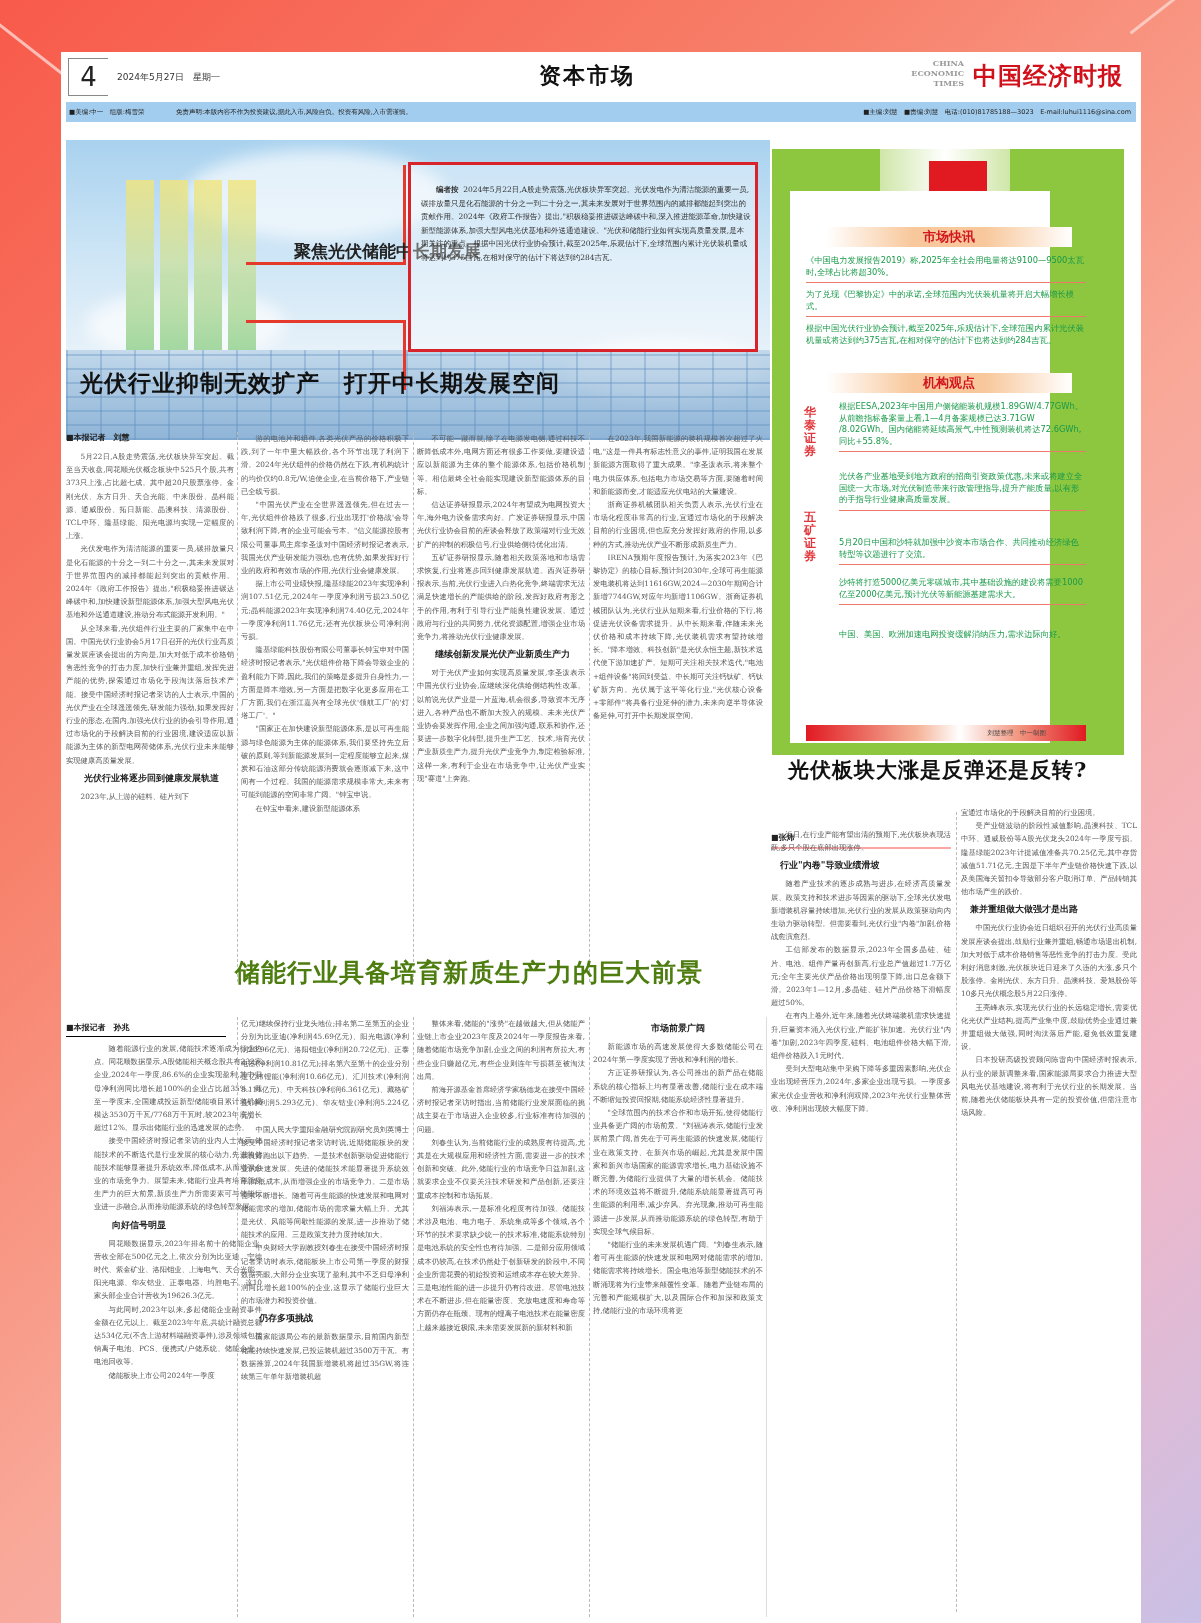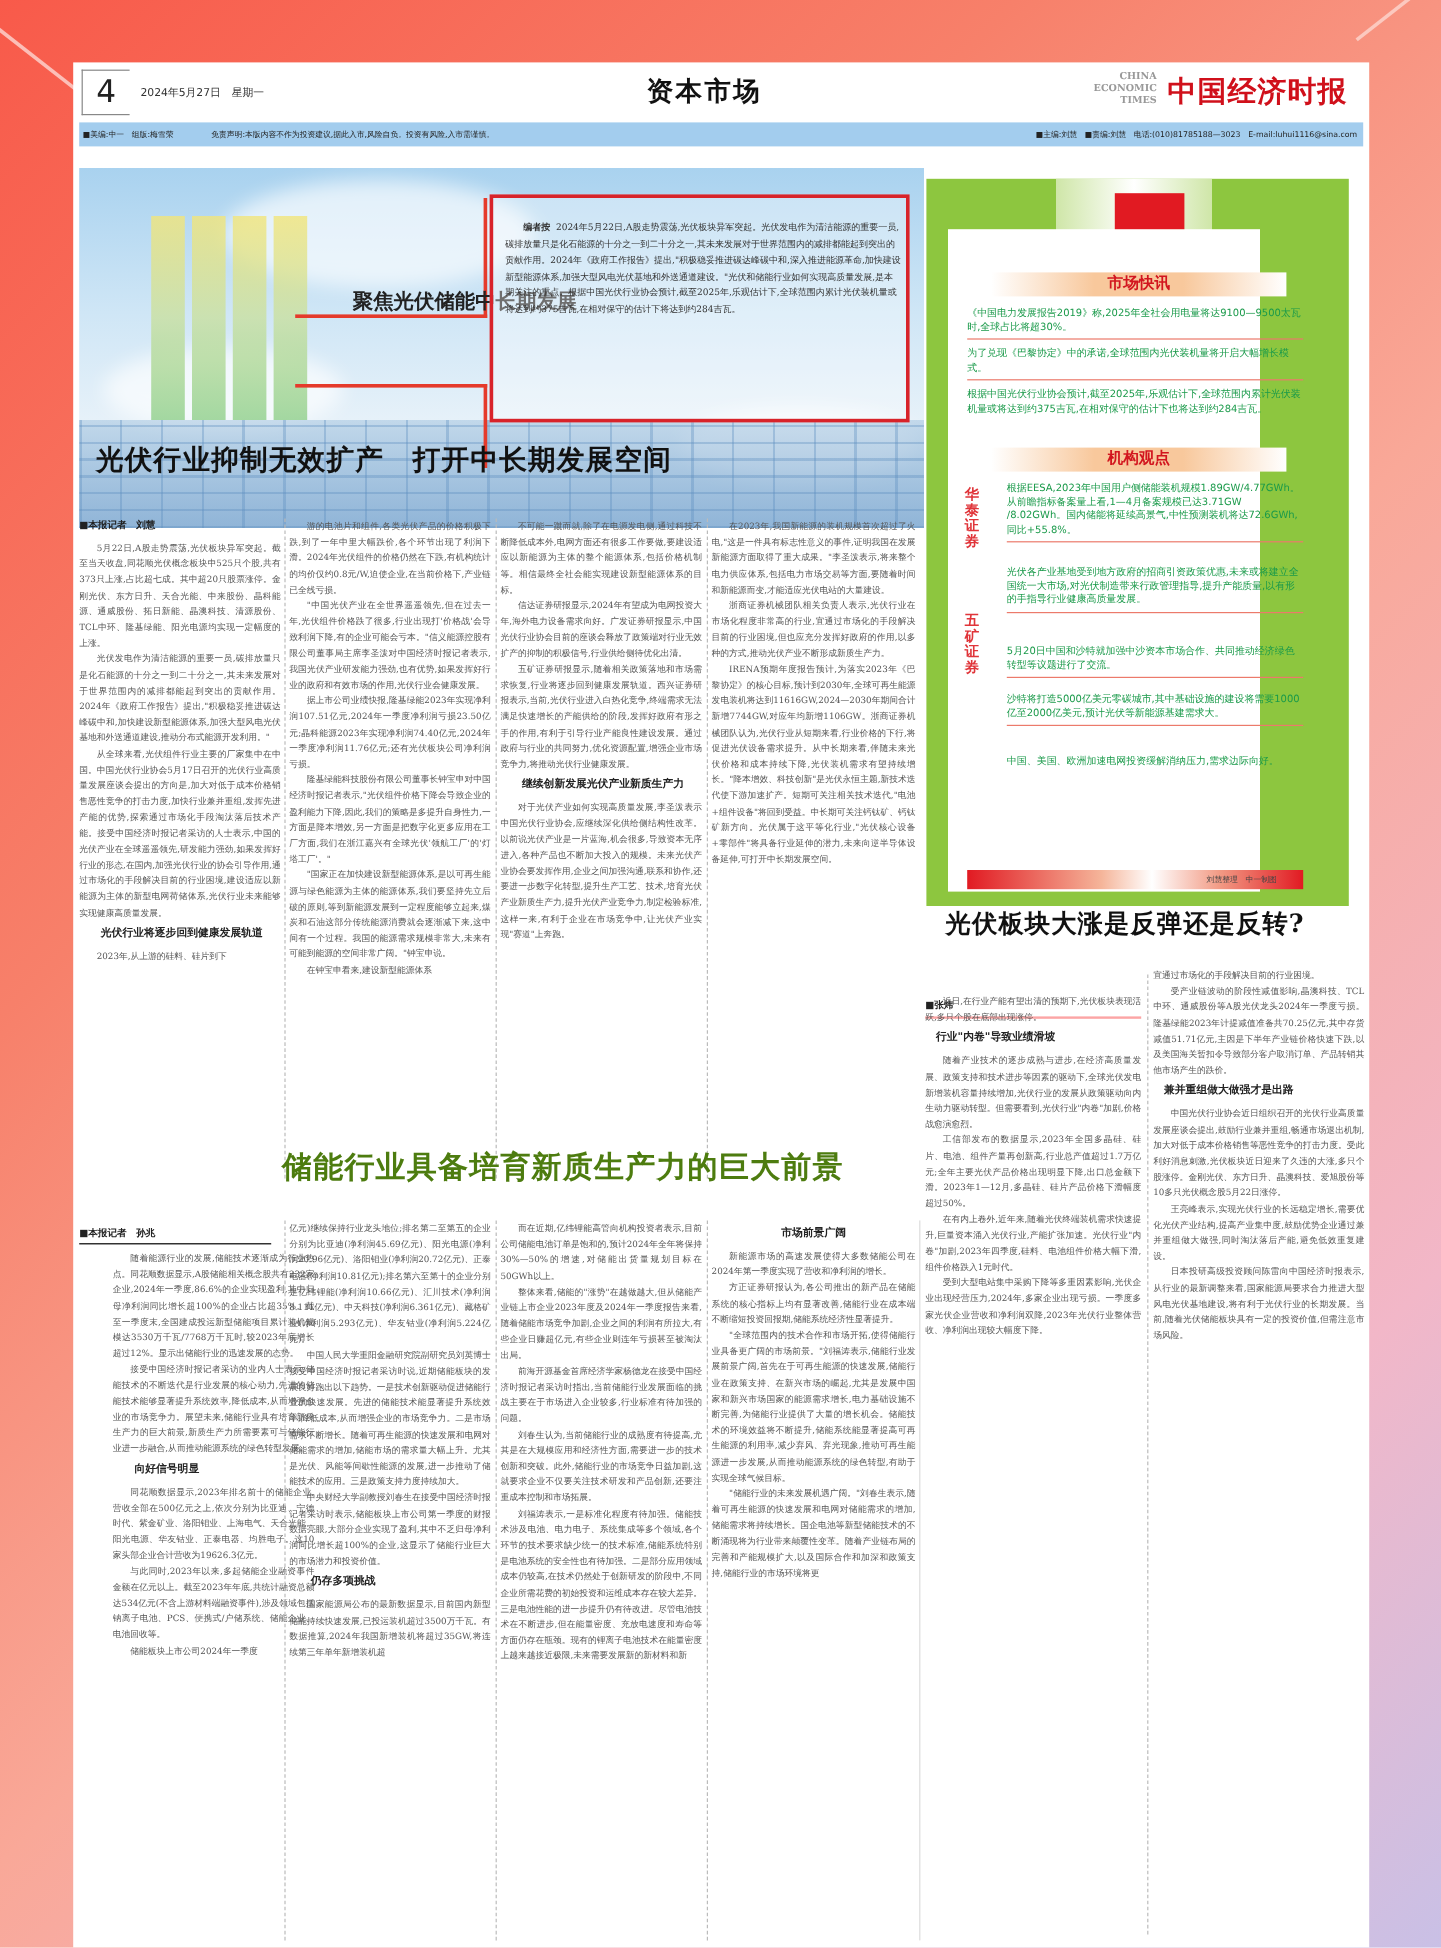--- a/index.html
+++ b/index.html
@@ -103,21 +103,21 @@
   }
   .side-item.nob { border-bottom: none; }
   .side-item.ind { left: 49px; width: 247px; }
   .broker {
     position: absolute; left: 14px; width: 16px; font-family: "DejaVu Sans", sans-serif;
     font-size: 12px; line-height: 13px; color: #e0353a; font-weight: bold;
   }
   .side-footer {
     position: absolute; left: 16px; top: 534px; width: 280px; height: 16px;
     background: linear-gradient(90deg, #e11a22 0%, #f5b59a 40%, #fff 55%, #f29b85 75%, #e11a22 100%);
-    font-family: "DejaVu Sans", sans-serif; font-size: 6.5px; color: #444; text-align: right; padding-right: 22px; line-height: 16px;
+    font-family: "DejaVu Sans", sans-serif; font-size: 6.5px; color: #444; text-align: right; padding-right: 40px; line-height: 16px;
   }
 
   .right-headline { position: absolute; left: 727px; top: 704px; font-size: 21px; font-weight: bold; color: #111; letter-spacing: 1px; }
   .right-byline { position: absolute; left: 710px; top: 780px; width: 180px; border-bottom: 2px solid #fca5a5; padding-bottom: 4px; }
 
   .mid-headline { position: absolute; left: 142px; top: 904px; font-size: 25px; font-weight: bold; color: #4d7c0f; letter-spacing: 1px; margin-left: 32px; }
   .bot-byline { position: absolute; left: 5px; top: 970px; width: 160px; border-bottom: 1px solid #000000; padding-bottom: 3px; }
 </style>
 </head>
 <body>
@@ -261,21 +261,20 @@
   <div class="col-text" style="left:180px;top:965px;width:168px;height:601px;">
     <p style="text-indent:0;">亿元)继续保持行业龙头地位;排名第二至第五的企业分别为比亚迪(净利润45.69亿元)、阳光电源(净利润20.96亿元)、洛阳钼业(净利润20.72亿元)、正泰电器(净利润10.81亿元);排名第六至第十的企业分别是亿纬锂能(净利润10.66亿元)、汇川技术(净利润8.111亿元)、中天科技(净利润6.361亿元)、藏格矿业(净利润5.293亿元)、华友钴业(净利润5.224亿元)。</p>
     <p>中国人民大学重阳金融研究院副研究员刘英博士接受中国经济时报记者采访时说,近期储能板块的发展良好跑出以下趋势。一是技术创新驱动促进储能行业的快速发展。先进的储能技术能显著提升系统效率,降低成本,从而增强企业的市场竞争力。二是市场需求不断增长。随着可再生能源的快速发展和电网对储能需求的增加,储能市场的需求量大幅上升。尤其是光伏、风能等间歇性能源的发展,进一步推动了储能技术的应用。三是政策支持力度持续加大。</p>
     <p>中央财经大学副教授刘春生在接受中国经济时报记者采访时表示,储能板块上市公司第一季度的财报数据亮眼,大部分企业实现了盈利,其中不乏归母净利润同比增长超100%的企业,这显示了储能行业巨大的市场潜力和投资价值。</p>
     <div class="subhead">仍存多项挑战</div>
     <p>国家能源局公布的最新数据显示,目前国内新型储能持续快速发展,已投运装机超过3500万千瓦。有数据推算,2024年我国新增装机将超过35GW,将连续第三年单年新增装机超</p>
   </div>
   <div class="col-divider" style="left:352px;top:965px;height:600px;"></div>
 
   <div class="col-text" style="left:356px;top:965px;width:168px;height:601px;">
-    <p>而在近期,亿纬锂能高管向机构投资者表示,目前公司储能电池订单是饱和的,预计2024年全年将保持30%—50%的增速,对储能出货量规划目标在50GWh以上。</p>
     <p>整体来看,储能的"涨势"在越做越大,但从储能产业链上市企业2023年度及2024年一季度报告来看,随着储能市场竞争加剧,企业之间的利润有所拉大,有些企业日赚超亿元,有些企业则连年亏损甚至被淘汰出局。</p>
     <p>前海开源基金首席经济学家杨德龙在接受中国经济时报记者采访时指出,当前储能行业发展面临的挑战主要在于市场进入企业较多,行业标准有待加强的问题。</p>
     <p>刘春生认为,当前储能行业的成熟度有待提高,尤其是在大规模应用和经济性方面,需要进一步的技术创新和突破。此外,储能行业的市场竞争日益加剧,这就要求企业不仅要关注技术研发和产品创新,还要注重成本控制和市场拓展。</p>
     <p>刘福涛表示,一是标准化程度有待加强。储能技术涉及电池、电力电子、系统集成等多个领域,各个环节的技术要求缺少统一的技术标准,储能系统特别是电池系统的安全性也有待加强。二是部分应用领域成本仍较高,在技术仍然处于创新研发的阶段中,不同企业所需花费的初始投资和运维成本存在较大差异。三是电池性能的进一步提升仍有待改进。尽管电池技术在不断进步,但在能量密度、充放电速度和寿命等方面仍存在瓶颈。现有的锂离子电池技术在能量密度上越来越接近极限,未来需要发展新的新材料和新</p>
   </div>
   <div class="col-divider" style="left:528px;top:965px;height:600px;"></div>
 
   <div class="col-text" style="left:532px;top:965px;width:170px;height:601px;">
     <div class="subhead" style="text-align:center;text-indent:0;">市场前景广阔</div>
     <p>新能源市场的高速发展使得大多数储能公司在2024年第一季度实现了营收和净利润的增长。</p>

